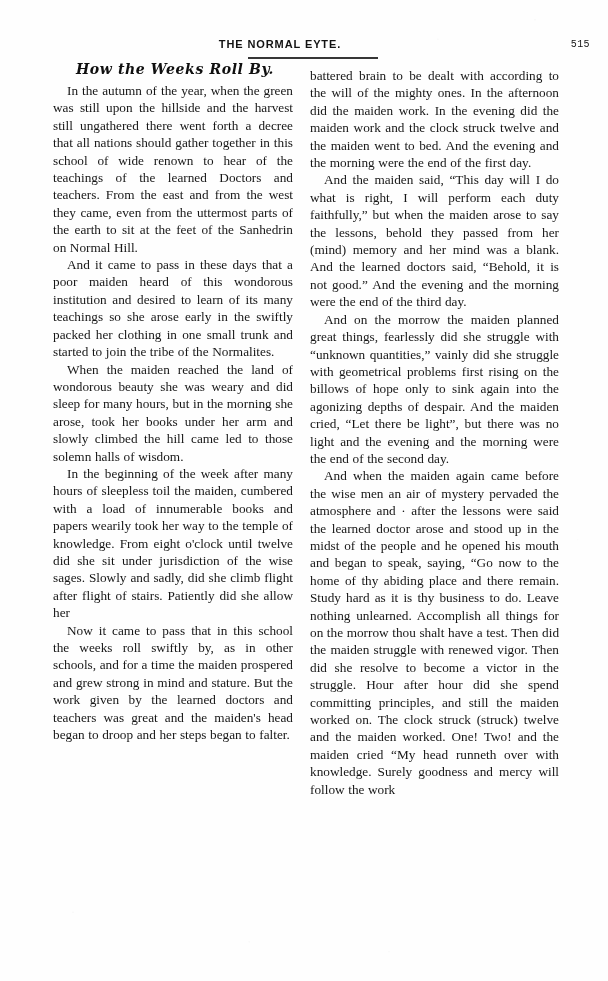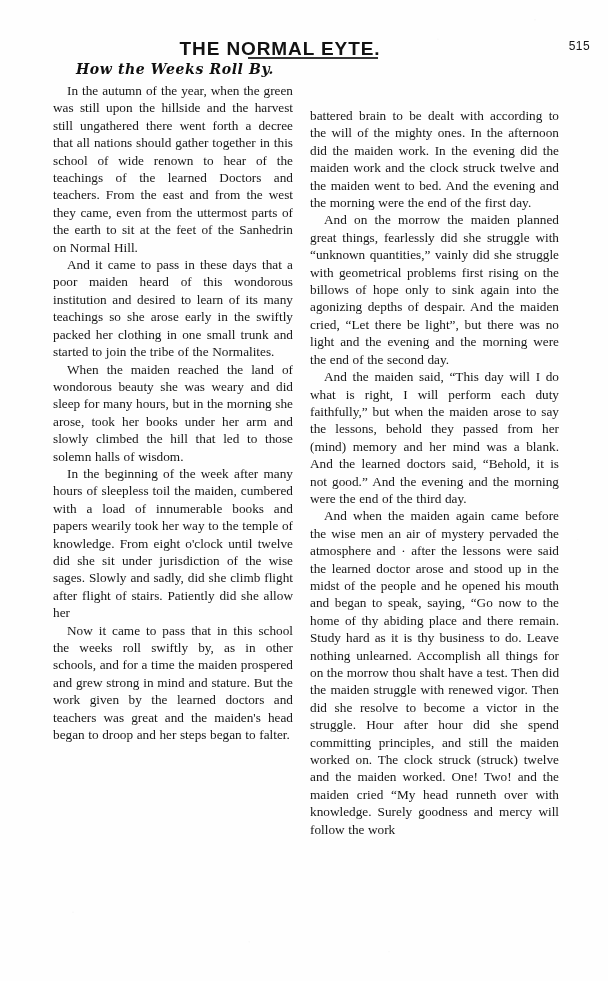--- a/index.html
+++ b/index.html
@@ -39,40 +39,40 @@
     height: 22px;
   }
   .runhead-title {
     position: absolute;
     left: 0;
     top: 0;
     width: 560px;
     text-align: center;
     font-family: "Liberation Sans", "DejaVu Sans", sans-serif;
     font-weight: bold;
-    font-size: 19px;
+    font-size: 11px;
     letter-spacing: 0.9px;
     color: #121212;
     white-space: nowrap;
   }
   .runhead-rule {
     position: absolute;
     left: 248px;
     top: 19px;
     width: 130px;
     height: 1.6px;
     background: #1a1a1a;
     opacity: 0.88;
   }
   .folio {
     position: absolute;
     right: 18px;
     top: 1px;
-    font-family: Liberation Sans, sans-serif;
-    font-size: 12px;
+    font-family: Liberation Mono, monospace;
+    font-size: 10px;
     color: #141414;
     letter-spacing: 0.4px;
   }
 
   
   .article-title {
     position: absolute;
     top: 60px;
     left: 52px;
     width: 246px;
@@ -108,21 +108,20 @@
     left: 310px;
     top: 67px;
     width: 249px;
   }
   .col p {
     margin: 0;
     text-indent: 14px;
   }
   .col p.cont {
     text-indent: 0;
-    margin-top: 40px;
   }
 
   
   .col, .article-title, .runhead-title, .folio {
     text-rendering: optimizeLegibility;
     -webkit-font-smoothing: none;
   }
 </style>
 </head>
 <body>
@@ -133,24 +132,24 @@
     <div class="runhead-title">THE NORMAL EYTE.</div>
     <div class="runhead-rule"></div>
     <div class="folio">515</div>
   </div>
 
   <div class="article-title">How the Weeks Roll By.</div>
 
   <div class="col col-left">
       <p>In the autumn of the year, when the green was still upon the hillside and the harvest still ungathered there went forth a decree that all nations should gather together in this school of wide renown to hear of the teachings of the learned Doctors and teachers. From the east and from the west they came, even from the uttermost parts of the earth to sit at the feet of the Sanhedrin on Normal Hill.</p>
       <p>And it came to pass in these days that a poor maiden heard of this wondorous institution and desired to learn of its many teachings so she arose early in the swiftly packed her clothing in one small trunk and started to join the tribe of the Normalites.</p>
-      <p>When the maiden reached the land of wondorous beauty she was weary and did sleep for many hours, but in the morning she arose, took her books under her arm and slowly climbed the hill that led to those solemn halls of wisdom.</p>
+      <p>When the maiden reached the land of wondorous beauty she was weary and did sleep for many hours, but in the morning she arose, took her books under her arm and slowly climbed the hill came led to those solemn halls of wisdom.</p>
       <p>In the beginning of the week after many hours of sleepless toil the maiden, cumbered with a load of innumerable books and papers wearily took her way to the temple of knowledge. From eight o'clock until twelve did she sit under jurisdiction of the wise sages. Slowly and sadly, did she climb flight after flight of stairs. Patiently did she allow her</p>
       <p>Now it came to pass that in this school the weeks roll swiftly by, as in other schools, and for a time the maiden prospered and grew strong in mind and stature. But the work given by the learned doctors and teachers was great and the maiden's head began to droop and her steps began to falter.</p>
     </div>
   <div class="col col-right">
       <p class="cont">battered brain to be dealt with according to the will of the mighty ones. In the afternoon did the maiden work. In the evening did the maiden work and the clock struck twelve and the maiden went to bed. And the evening and the morning were the end of the first day.</p>
+      <p>And the maiden said, “This day will I do what is right, I will perform each duty faithfully,” but when the maiden arose to say the lessons, behold they passed from her (mind) memory and her mind was a blank. And the learned doctors said, “Behold, it is not good.” And the evening and the morning were the end of the third day.</p>
       <p>And on the morrow the maiden planned great things, fearlessly did she struggle with “unknown quantities,” vainly did she struggle with geometrical problems first rising on the billows of hope only to sink again into the agonizing depths of despair. And the maiden cried, “Let there be light”, but there was no light and the evening and the morning were the end of the second day.</p>
-      <p>And the maiden said, “This day will I do what is right, I will perform each duty faithfully,” but when the maiden arose to say the lessons, behold they passed from her (mind) memory and her mind was a blank. And the learned doctors said, “Behold, it is not good.” And the evening and the morning were the end of the third day.</p>
       <p>And when the maiden again came before the wise men an air of mystery pervaded the atmosphere and · after the lessons were said the learned doctor arose and stood up in the midst of the people and he opened his mouth and began to speak, saying, “Go now to the home of thy abiding place and there remain. Study hard as it is thy business to do. Leave nothing unlearned. Accomplish all things for on the morrow thou shalt have a test. Then did the maiden struggle with renewed vigor. Then did she resolve to become a victor in the struggle. Hour after hour did she spend committing principles, and still the maiden worked on. The clock struck (struck) twelve and the maiden worked. One! Two! and the maiden cried “My head runneth over with knowledge. Surely goodness and mercy will follow the work</p>
     </div>
 
 </div>
 
 </body></html>

